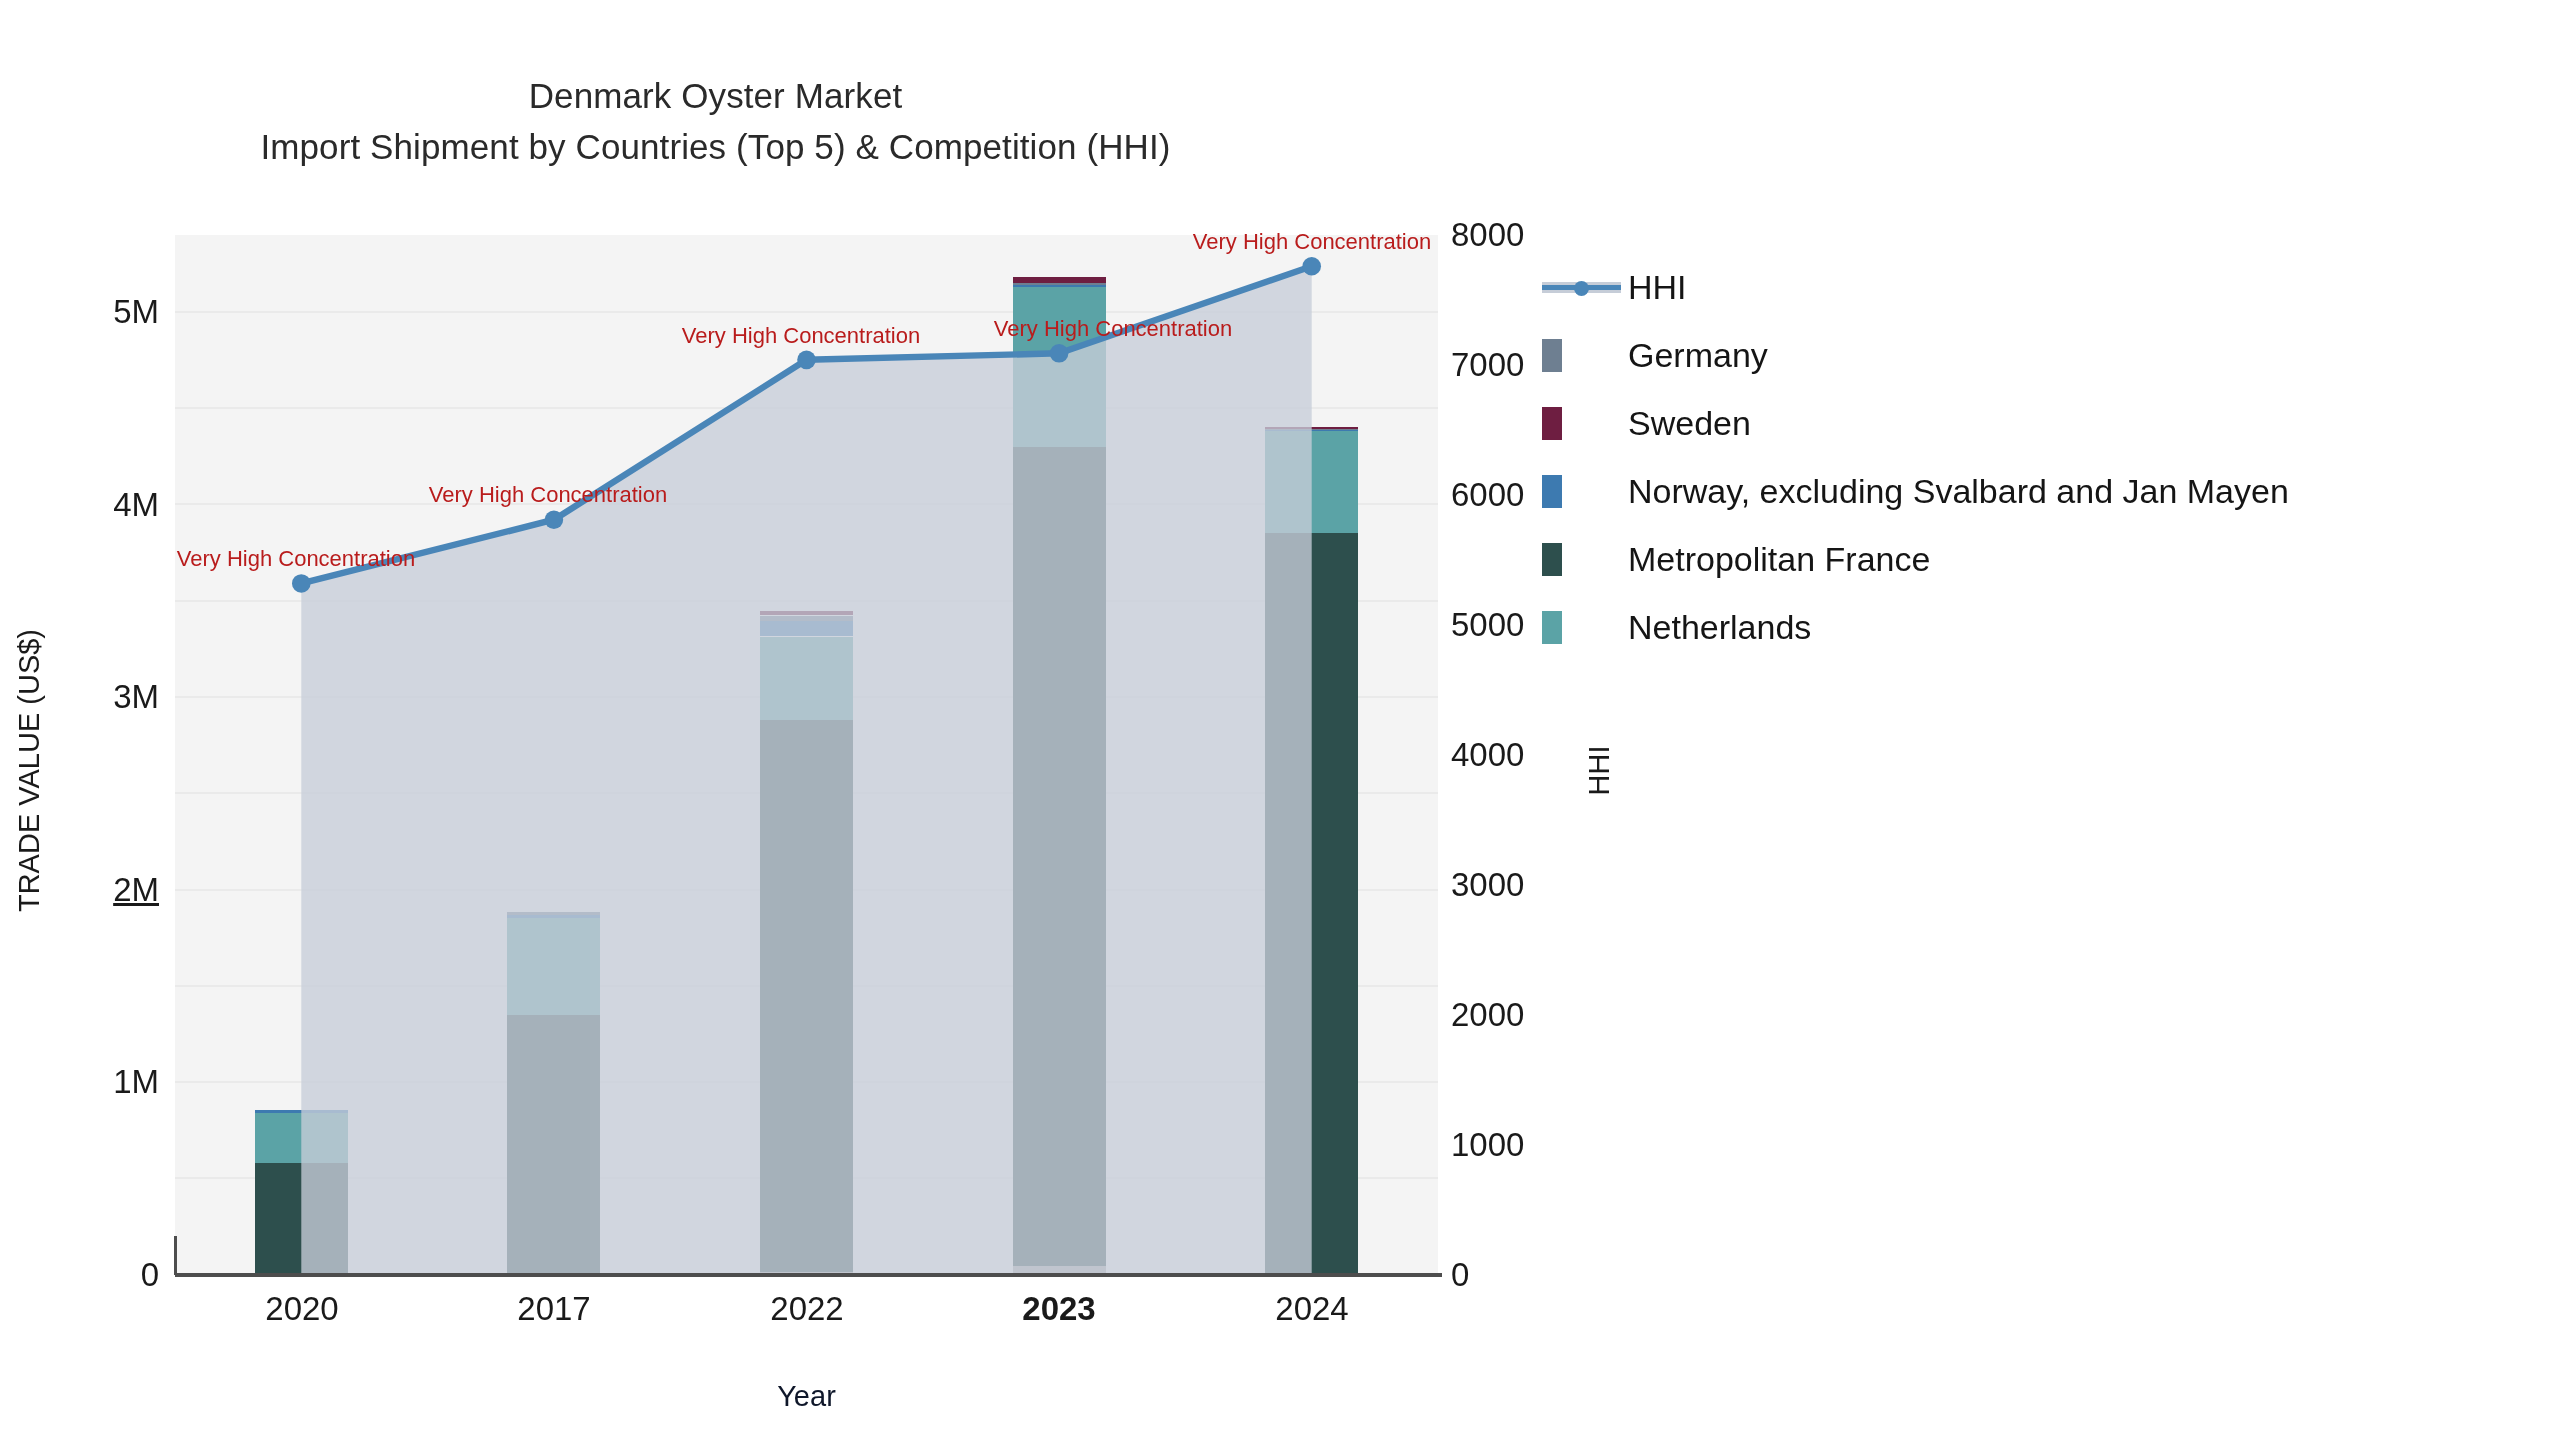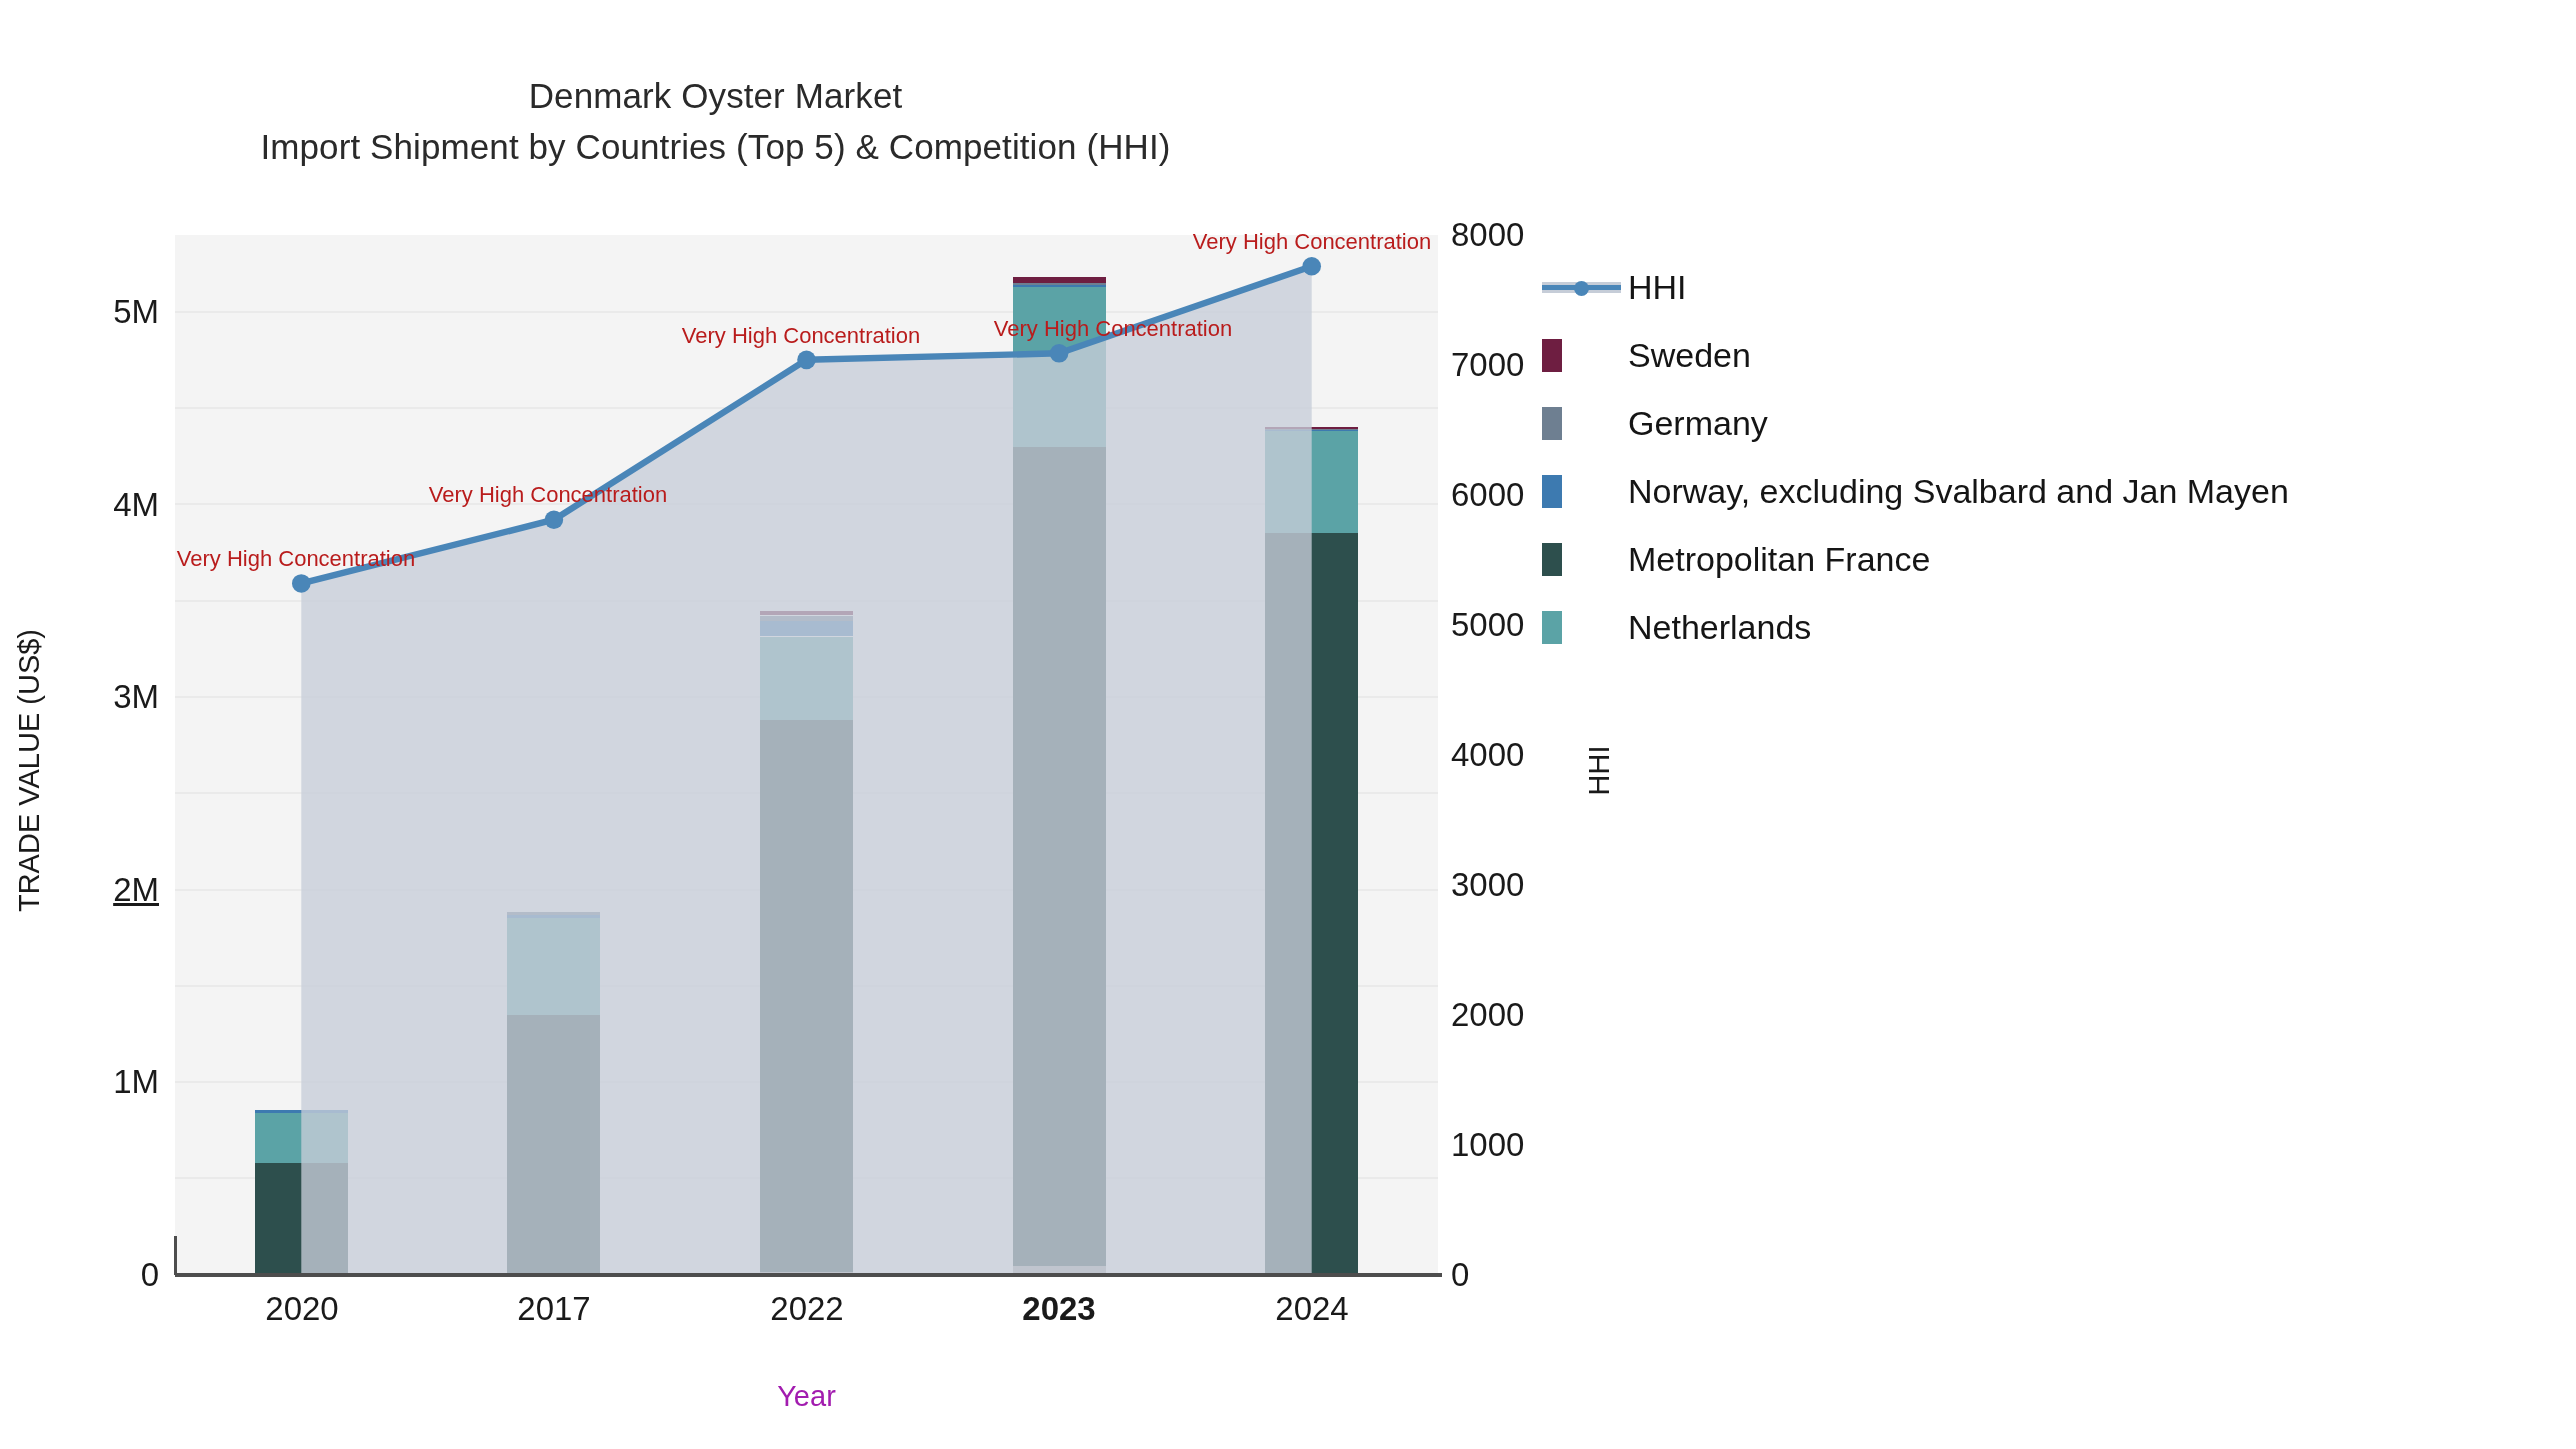--- a/index.html
+++ b/index.html
@@ -178,21 +178,21 @@
     transform-origin: 50% 50%;
     white-space: nowrap;
   }
   #xlabel-title {
     position: absolute;
     left: 175px;
     top: 1360px;
     width: 1263px;
     text-align: center;
     font-size: 29px;
-    color: #a21caf;
+    color: #0f172a;
   }
 
   
   #legend {
     position: absolute;
     left: 1542px;
     top: 233px;
     width: 1002px;
   }
   .legend-row {
@@ -370,32 +370,32 @@
           <div class="legend-line-swatch">
             <div class="ll-band"></div>
             <div class="ll-line" style="background: rgb(74, 134, 184);"></div>
             <div class="ll-dot" style="background: rgb(74, 134, 184);"></div>
           </div>
         </div>
         <span class="legend-label">HHI</span>
       </div>
       <div class="legend-row">
         <div class="legend-swatch-box">
+          <span class="legend-swatch" style="background: rgb(110, 127, 145);"></span>
+        </div>
+        <span class="legend-label">Germany</span>
+      </div>
+      <div class="legend-row">
+        <div class="legend-swatch-box">
           <span class="legend-swatch" style="background: rgb(110, 30, 65);"></span>
         </div>
         <span class="legend-label">Sweden</span>
       </div>
       <div class="legend-row">
         <div class="legend-swatch-box">
-          <span class="legend-swatch" style="background: rgb(110, 127, 145);"></span>
-        </div>
-        <span class="legend-label">Germany</span>
-      </div>
-      <div class="legend-row">
-        <div class="legend-swatch-box">
           <span class="legend-swatch" style="background: rgb(61, 122, 176);"></span>
         </div>
         <span class="legend-label">Norway, excluding Svalbard and Jan Mayen</span>
       </div>
       <div class="legend-row">
         <div class="legend-swatch-box">
           <span class="legend-swatch" style="background: rgb(45, 79, 77);"></span>
         </div>
         <span class="legend-label">Metropolitan France</span>
       </div>

